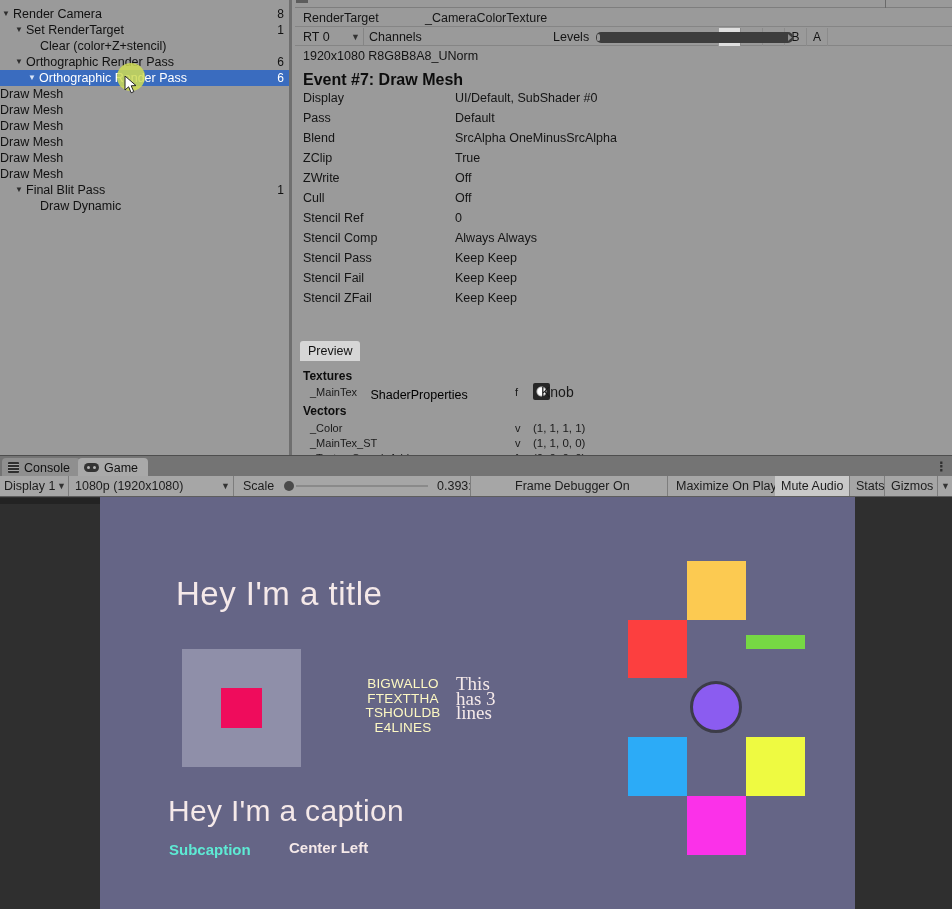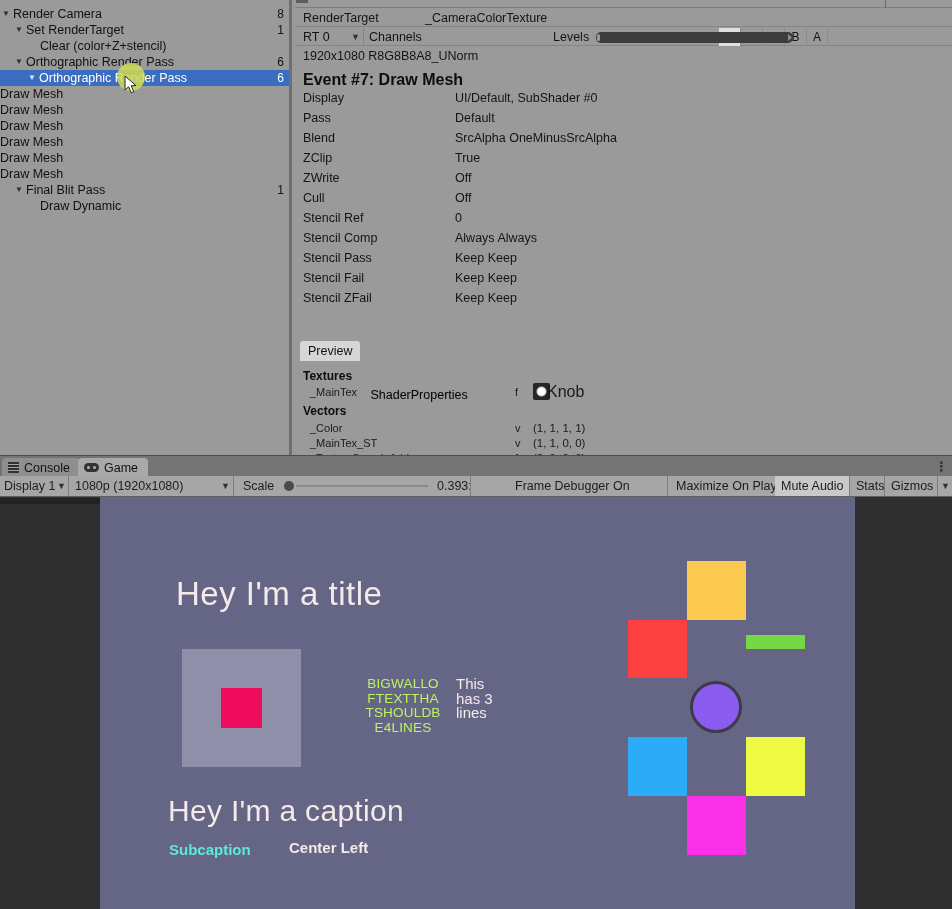--- a/index.html
+++ b/index.html
@@ -51,21 +51,21 @@
   .tab-preview { background:#d6d6d6; color:#111; padding:0 8px; line-height:20px; border-radius:3px 3px 0 0; }
   .tab-shaderprops { background:#7b7b7b; color:#000000; padding:0 9px; line-height:20px; border-radius:3px 3px 0 0; margin-left:1px;margin-top:44px; }
 
   .sec-h { position:absolute; left:8px; font-size:12px; font-weight:bold; color:#0d0d0d; }
   .sp-row { position:absolute; left:0; width:657px; height:16px; font-size:11px; color:#1a1a1a; line-height:16px; }
   .sp-name { position:absolute; left:15px; }
   .sp-type { position:absolute; left:220px; }
   .sp-val { position:absolute; left:238px; font-size:11.5px; }
   .knob-icon { position:absolute; left:238px; top:-1px; width:17px; height:17px; background:#262626; border-radius:2px;
     background-image:radial-gradient(circle at 50% 50%, #ffffff 0 3.5px, #bdbdbd 4.5px, #262626 5.5px); }
-  .knob-text { position:absolute; left:252px; font-size:16px;text-align:right; }
+  .knob-text { position:absolute; left:246px; font-size:14px;text-align:right; }
 
   
   .tabbar { position:absolute; left:0; top:455px; width:952px; height:21px; background:#747474; border-top:1px solid #4e4e4e; }
   .btab { position:absolute; top:2px; height:19px; border-radius:4px 4px 0 0; font-size:12.5px; color:#111; display:flex; align-items:center; padding:0 10px 0 6px; }
   .btab-console { left:2px; background:#8f8f8f; }
   .btab-game { left:78px; background:#a9a9a9; }
   .console-icon { width:11px; height:11px; margin-right:5px; background:linear-gradient(to bottom,#2f2f2f 0 2px,#a5a5a5 2px 3px,#2f2f2f 3px 5px,#a5a5a5 5px 6px,#2f2f2f 6px 8px,#a5a5a5 8px 9px,#2f2f2f 9px 11px); border-radius:1px; }
   .game-icon { width:15px; height:9px; margin-right:5px; background:#333; border-radius:4.5px; position:relative; }
   .game-icon::before, .game-icon::after { content:""; position:absolute; top:3px; width:3px; height:3px; border-radius:50%; background:#b5b5b5; }
   .game-icon::before { left:3px; } .game-icon::after { right:3px; }
@@ -83,21 +83,21 @@
   
   .game-area { position:absolute; left:0; top:497px; width:952px; height:412px; background:#2f2f2f; }
   .game-area .edge-shadow { position:absolute; left:0; top:1px; width:100px; height:6px; background:#232323; }
   .game-view { position:absolute; left:100px; top:0; width:755px; height:412px; overflow:hidden; }
   .gv-text { position:absolute; white-space:pre; }
   .gv-title { left:76px; top:78px; font-size:33px; letter-spacing:0.5px; }
   .gv-caption { left:68px; top:297px; font-size:30px; letter-spacing:0.3px; }
   .gv-sub { left:69px; top:344px; font-size:15px; font-weight:bold; }
   .gv-centerleft { left:189px; top:342px; font-size:15px; font-weight:bold; }
   .gv-bigwall { left:262px; top:180px; width:82px; font-size:13.5px; line-height:14.5px; text-align:center; letter-spacing:0.2px; }
-  .gv-3lines { left:356px; top:180px; font-size:15px; line-height:14.5px; }
+  .gv-3lines { left:356px; top:180px; font-size:19px; line-height:14.5px;font-family:Liberation Serif, serif; }
   .shape { position:absolute; }
 </style>
 </head>
 <body>
 
 <div class="screen">
 
   <div class="top">
 
     <div class="tree-panel">
@@ -306,21 +306,21 @@
 
   <div class="game-area">
     <div class="edge-shadow"></div>
     <div class="game-view" style="background: rgb(101, 101, 134);">
 
       <div class="gv-text gv-title" style="color: rgb(245, 233, 233);">Hey I'm a title</div>
 
       <div class="shape" style="left: 82px; top: 152px; width: 119px; height: 118px; background: rgb(143, 143, 169);"></div>
       <div class="shape" style="left: 121px; top: 191px; width: 41px; height: 40px; background: rgb(239, 12, 92);"></div>
 
-      <div class="gv-text gv-bigwall" style="color: #bef264;">BIGWALLO
+      <div class="gv-text gv-bigwall" style="color: #fef9c3;">BIGWALLO
 FTEXTTHA
 TSHOULDB
 E4LINES</div>
       <div class="gv-text gv-3lines" style="color: rgb(245, 233, 233);">This
 has 3
 lines</div>
 
       <div class="shape" style="left: 587px; top: 64px; width: 59px; height: 59px; background: rgb(252, 202, 81);"></div>
       <div class="shape" style="left: 528px; top: 123px; width: 59px; height: 58px; background: rgb(252, 63, 63);"></div>
       <div class="shape" style="left: 646px; top: 138px; width: 59px; height: 14px; background: rgb(118, 216, 68);"></div>

